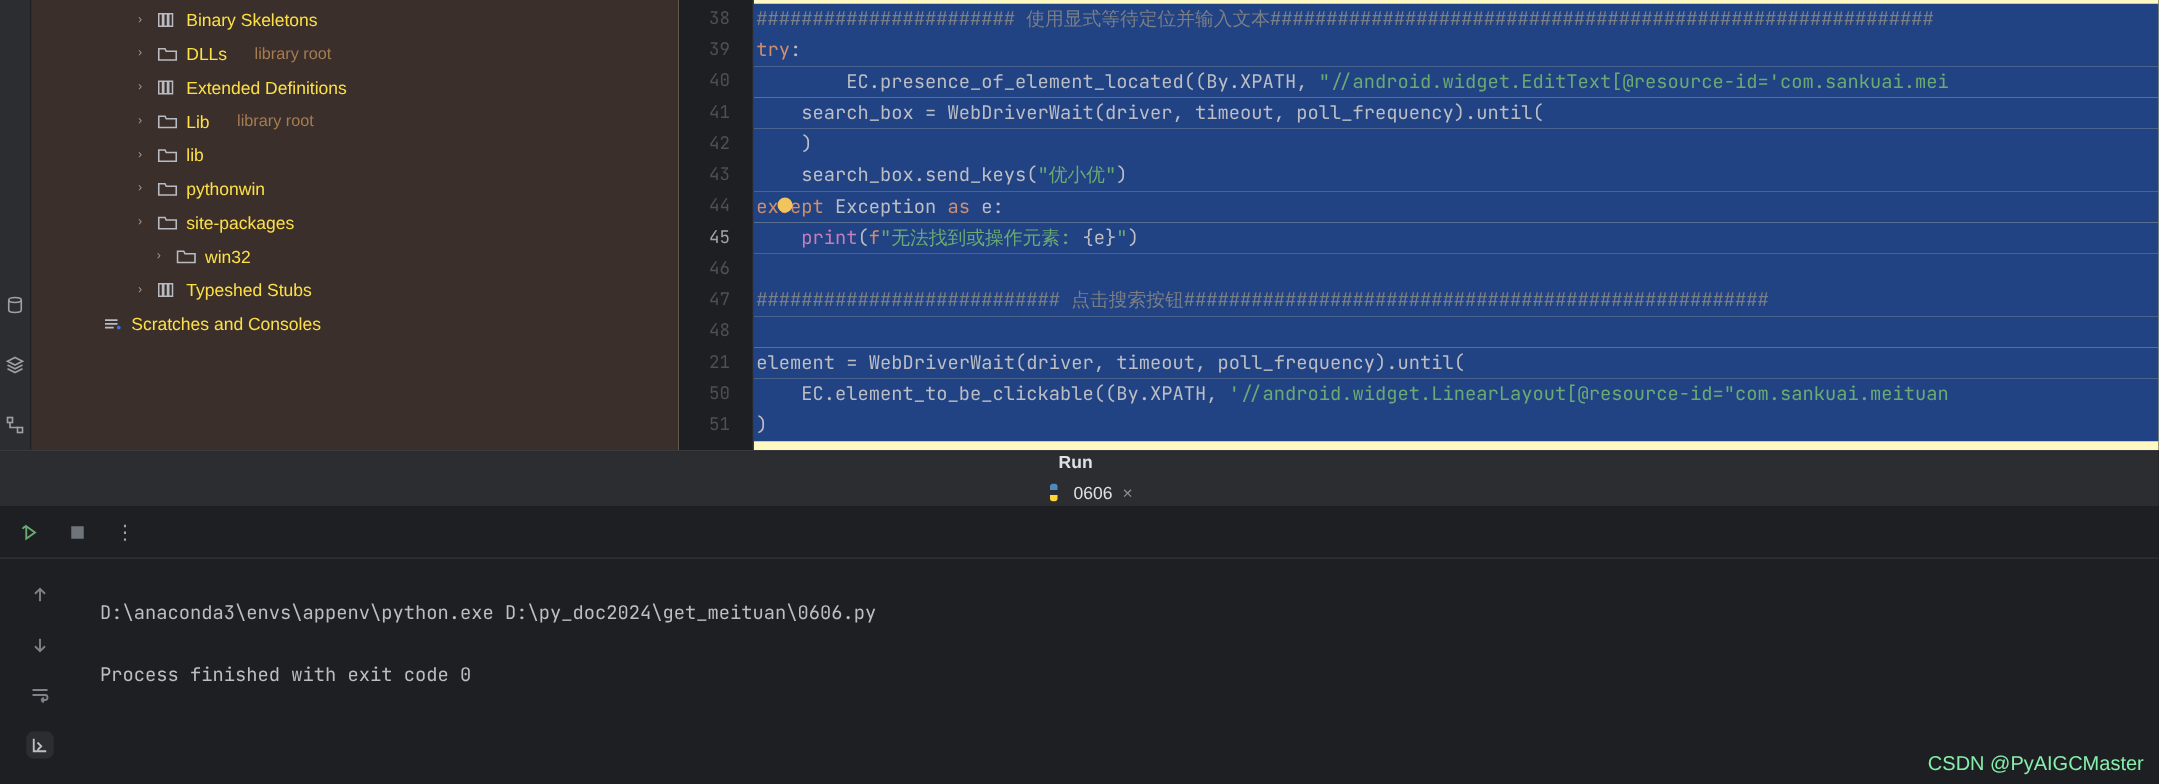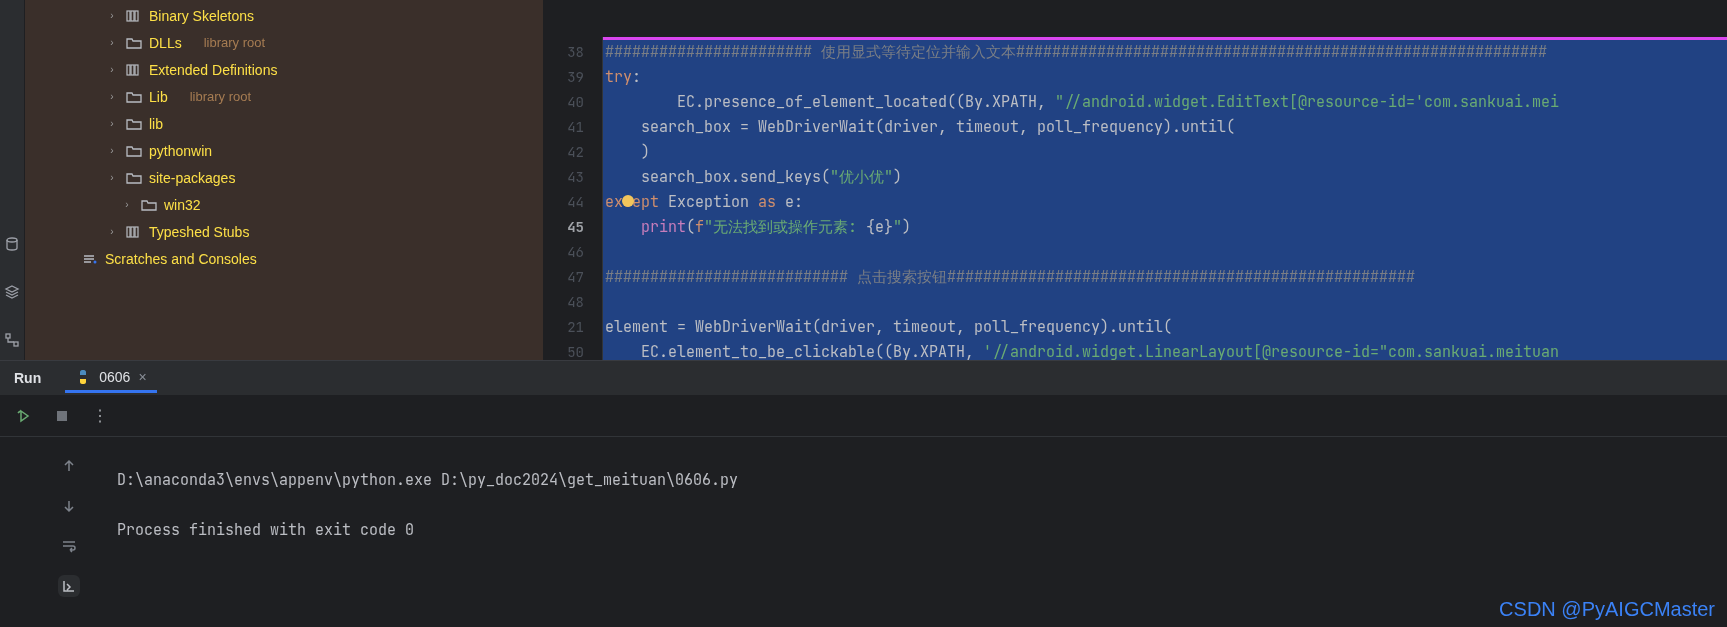--- a/index.html
+++ b/index.html
@@ -56,41 +56,40 @@
   .tree-row .icon {
     width:18px;display:flex;align-items:center;justify-content:center;margin-right:6px;color:#b8bcc2;font-size:14px;
   }
   .tree-row .label { color:#fde047; }
   .tree-row .suffix { color:#a67c52; margin-left:22px; font-size:13px; }
   .indent1{padding-left:80px;}
   .indent2{padding-left:95px;}
   .indent-root{padding-left:36px;}
   .editor-area {
     flex:1;
-    background:#d946ef;
+    background:#fef9c3;
     display:flex;
     overflow:hidden;
     position:relative;
-    margin-top:37px;
   }
   .gutter {
     width:60px;
     background:#1e1f22;
     border-right:1px solid #313438;
     text-align:right;
     padding-top:3px;
     font-family: "JetBrains Mono","Consolas",monospace;
     font-size:14px;
     color:#4b5059;
     user-select:none;
   }
   .gutter .ln {
     height:25px;line-height:25px;padding-right:18px;
   }
-  .gutter .ln.current { color:#a0a3a8;font-weight:bold; }
+  .gutter .ln.current { color:#a0a3a8; }
   .code {
     flex:1;
     font-family: "JetBrains Mono","Consolas",monospace;
     font-size:15px;
     line-height:25px;
     padding-top:3px;
     overflow:hidden;
     position:relative;
   }
   .code .row {
@@ -110,26 +109,27 @@
   }
   .bottom-panel {
     flex:1;
     background:#1e1f22;
     border-top:1px solid #393b40;
     display:flex;
     flex-direction:column;
     position:relative;
   }
   .bottom-tabs {
-    height:34px;
+    height:44px;
     display:flex;
     align-items:center;
     background:#2b2d30;
     padding-left:14px;
     gap:4px;
+    flex-direction:column;
   }
   .bottom-tabs .tab-title { font-weight:600;color:#dfe1e5;margin-right:20px; }
   .run-tab {
     display:flex;align-items:flex-end;gap:8px;
     padding:5px 10px;border-bottom:3px solid #3574f0;color:#dfe1e5;
   }
   .run-tab .py-icon {
     width:16px;height:16px;display:flex;align-items:center;justify-content:center;
   }
   .run-tab .close { color:#8a8f98;font-size:14px;cursor:pointer; }
@@ -147,23 +147,23 @@
   .console-side .ico.active { background:#2b2d30;border-radius:6px;color:#bcbec4; }
   .console-out {
     flex:1;
     font-family:"JetBrains Mono","Consolas",monospace;
     font-size:15px;
     line-height:25px;
     padding:6px 0 0 16px;
     color:#bcbec4;
     white-space:pre;
   }
-  .console-row{display:flex;margin-left:37px;}
+  .console-row{display:flex;}
   .watermark {
-    position:absolute;right:12px;bottom:6px;color:#3b82f6;font-size:20px;text-align:right;
+    position:absolute;right:12px;bottom:6px;color:#86efac;font-size:16px;text-align:right;
   }
   svg { display:block; }
 </style>
 </head>
 <body>
 
 <div class="top-area">
   <div class="tool-strip-left">
     <div class="tool-icon">
       <svg width="16" height="16" viewBox="0 0 16 16">

